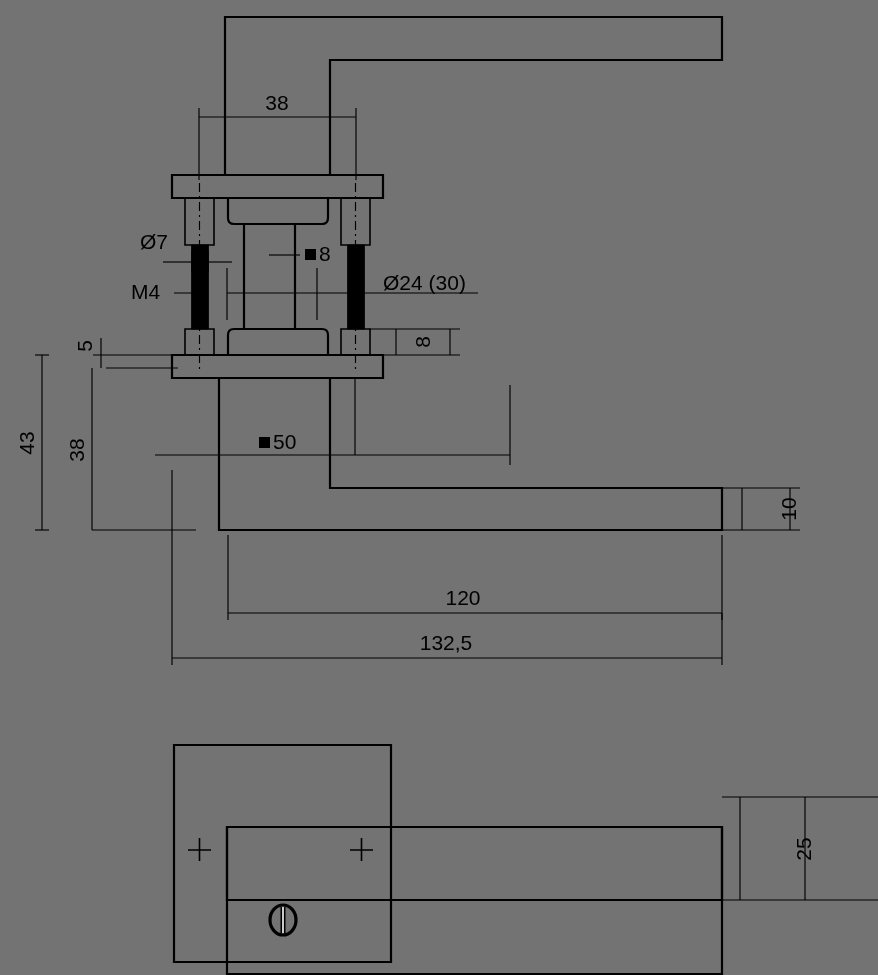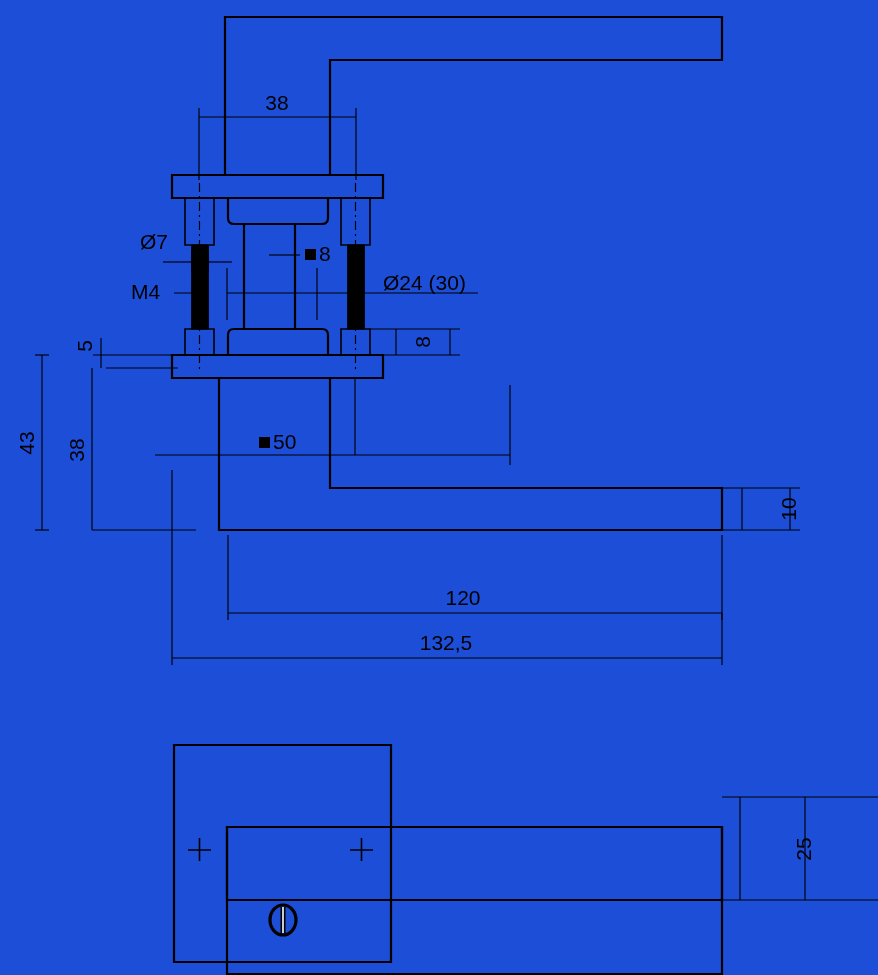--- a/index.html
+++ b/index.html
@@ -12,21 +12,21 @@
     width: 878px;
     height: 975px;
     overflow: hidden;
     font-family: "Liberation Sans", sans-serif;
     color: #000000;
   }
   #drawing-root {
     position: relative;
     width: 878px;
     height: 975px;
-    background: #1d4ed8;
+    background: #737373;
   }
   svg#tech-drawing {
     display: block;
     width: 878px;
     height: 975px;
   }
   .outline {
     fill: none;
     stroke: #000000;
     stroke-width: 2.2;

